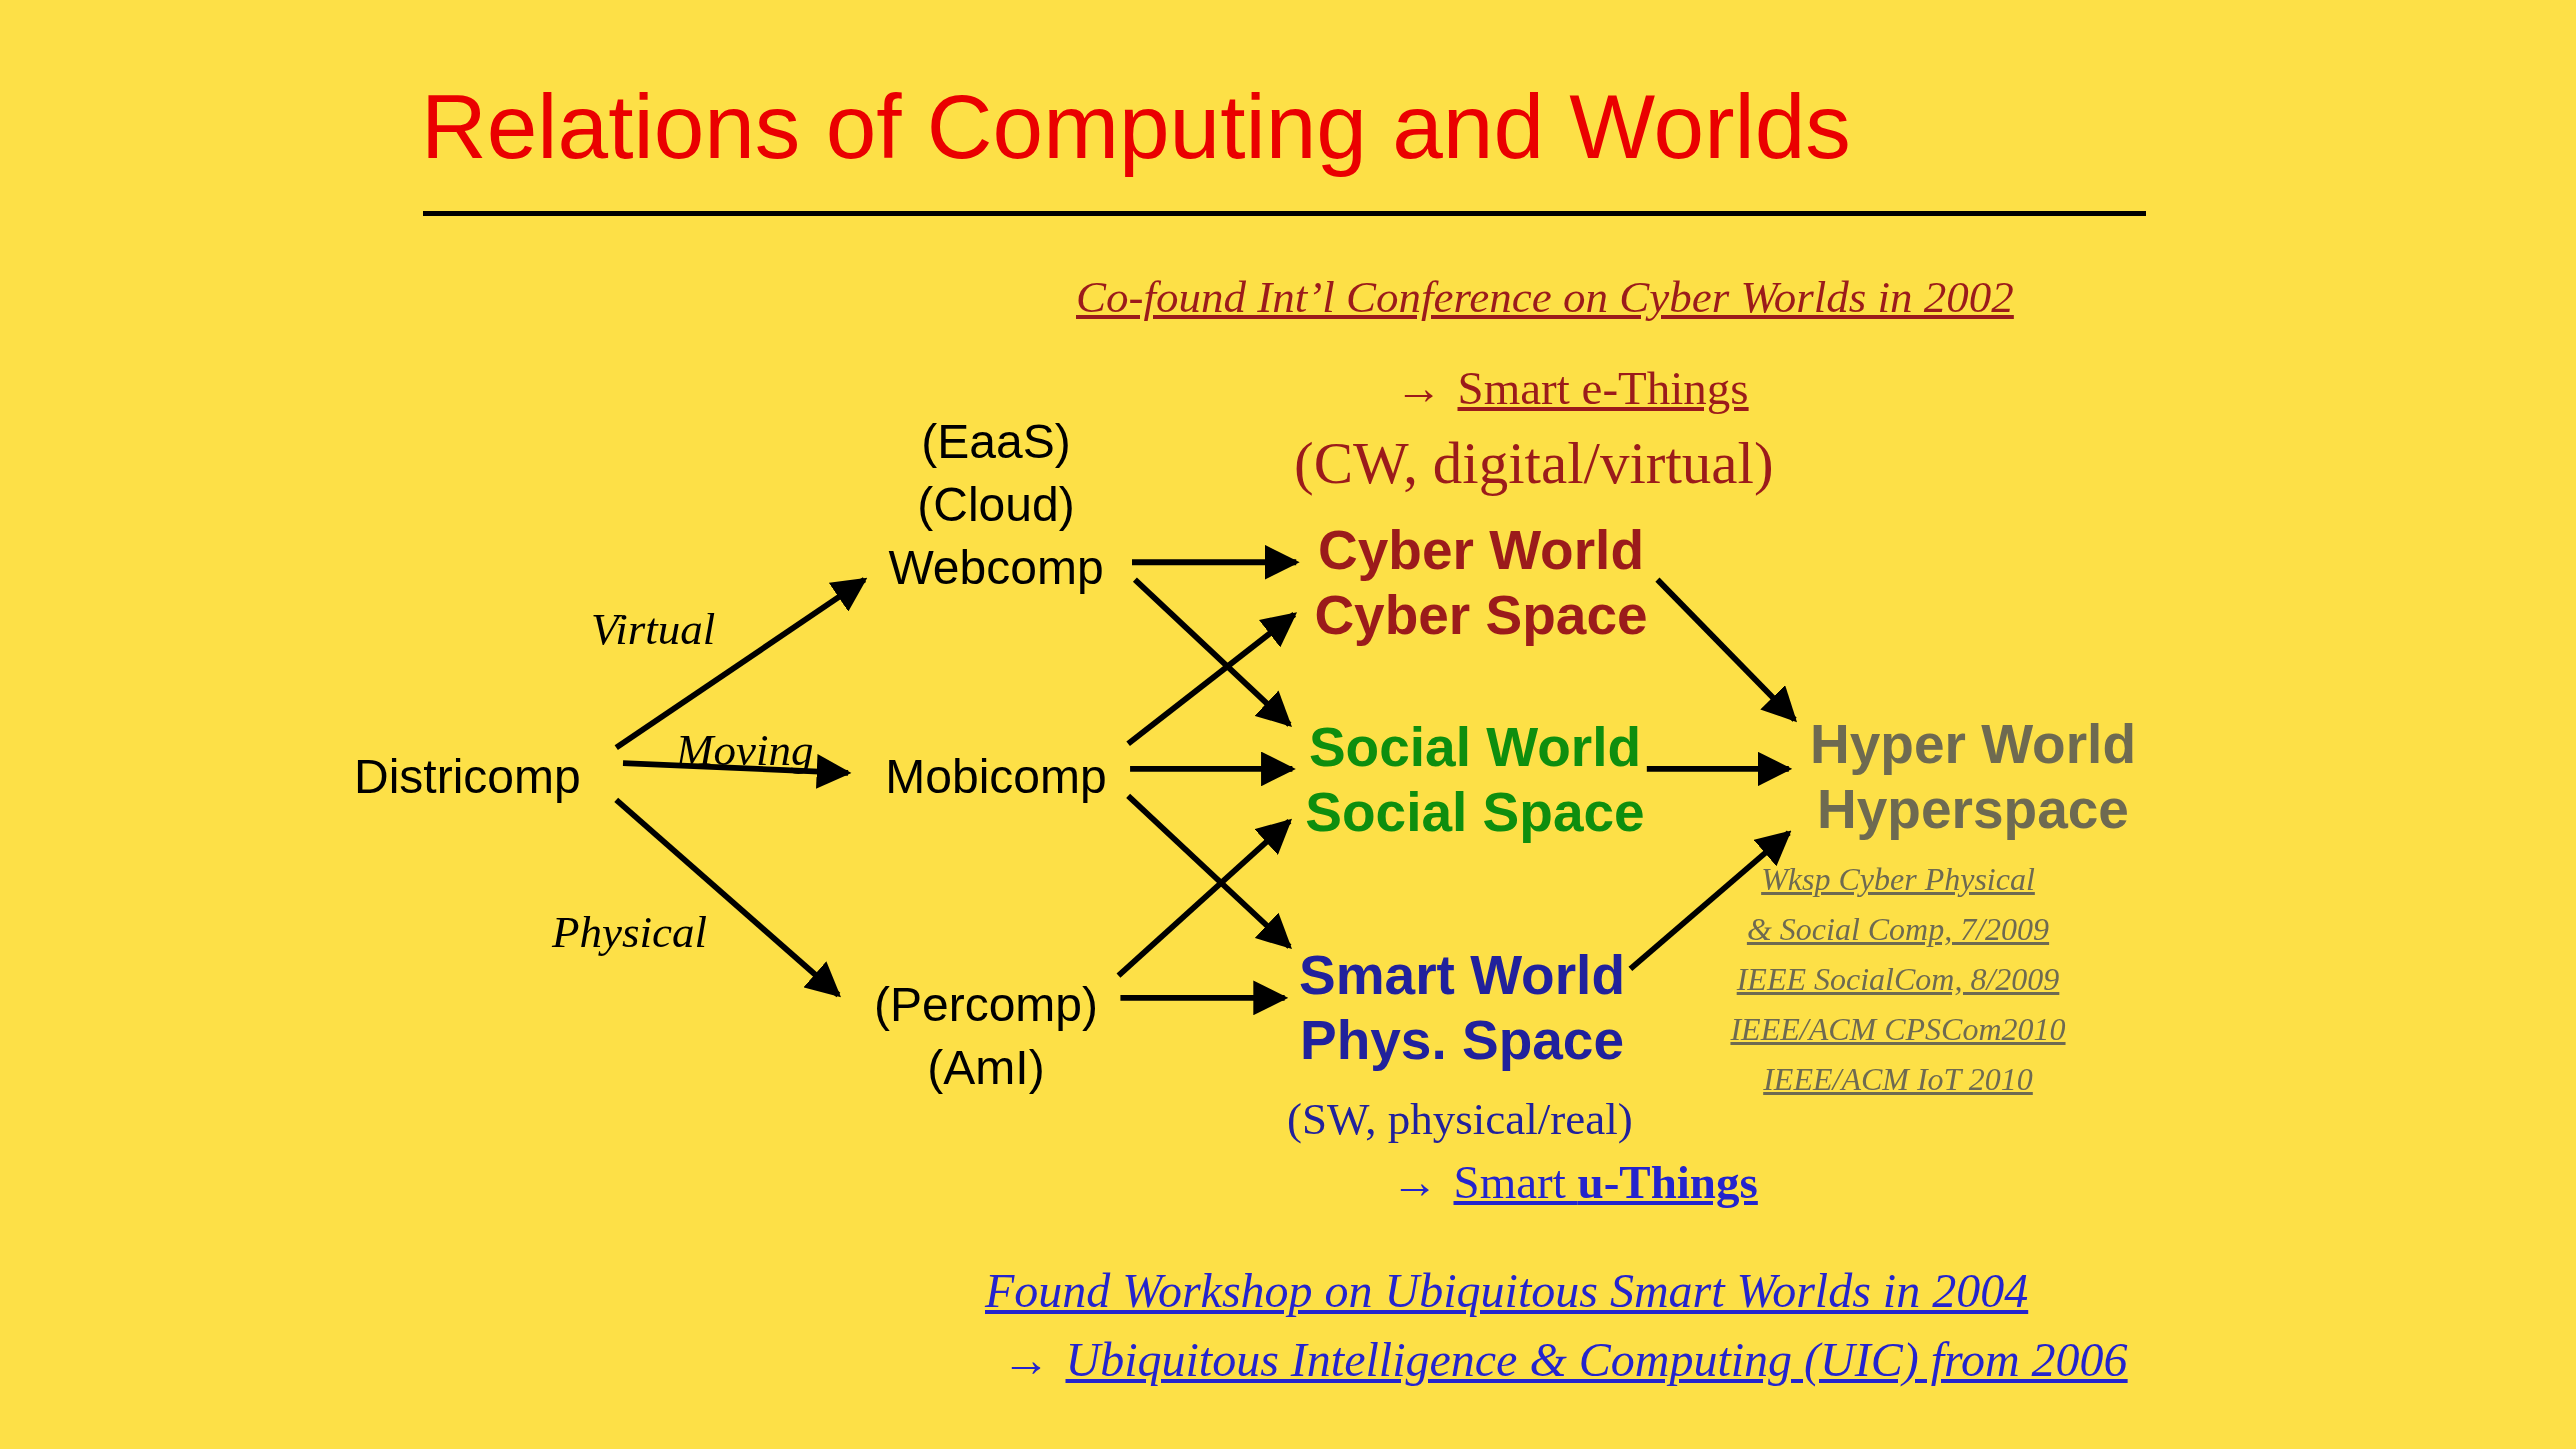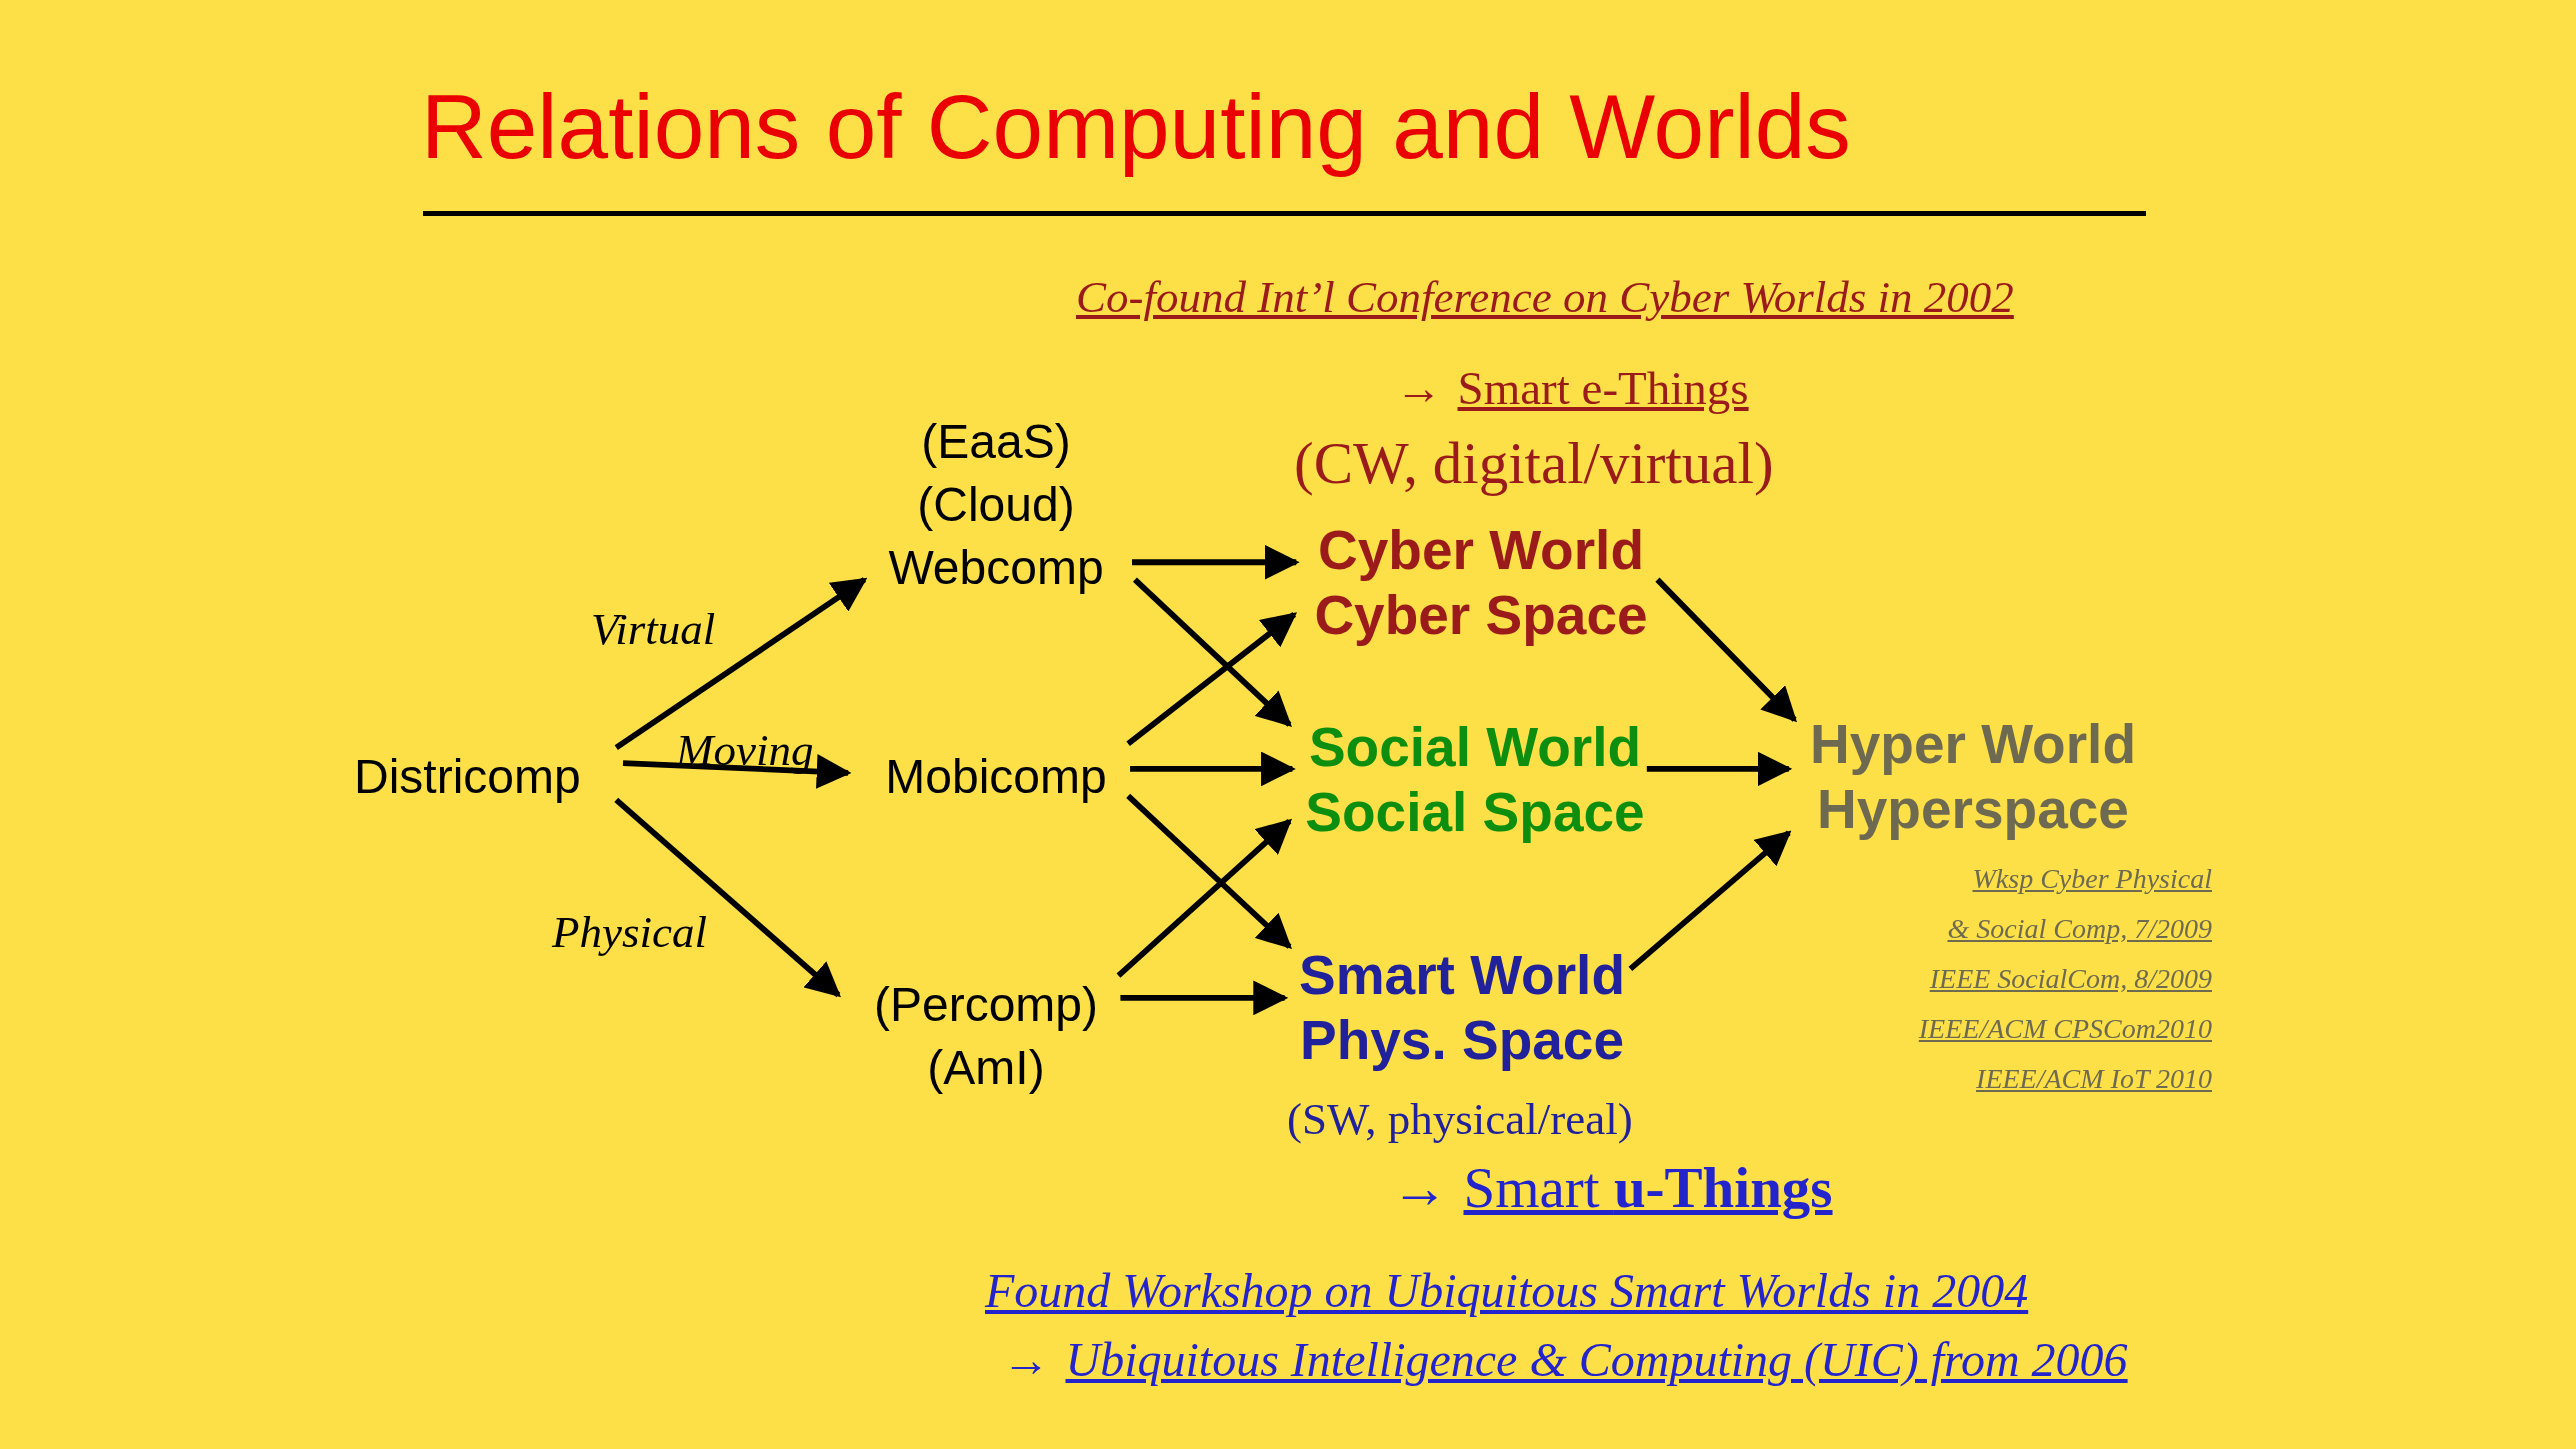--- a/index.html
+++ b/index.html
@@ -46,25 +46,25 @@
   .lbl-virtual{left:591px;top:603px;}
   .lbl-moving{left:676px;top:724px;}
   .lbl-physical{left:552px;top:906px;}
 
   .world{font-weight:bold;font-size:55px;line-height:65px;}
   .cyber-block{left:1288px;top:518px;width:386px;color:var(--dark-red);}
   .social-block{left:1282px;top:715px;width:386px;color:var(--green);}
   .smart-block{left:1269px;top:943px;width:386px;color:var(--navy);}
   .hyper-block{left:1780px;top:712px;width:386px;color:var(--olive);}
 
-  .hyper-refs{left:1584px;top:854px;width:628px;text-align:right;font-size:28px;line-height:50px;color:var(--olive);}
+  .hyper-refs{left:1584px;top:854px;width:628px;text-align:center;font-size:32px;line-height:50px;color:var(--olive);}
   .hyper-refs div{white-space:nowrap;}
 
   .sw-note{left:1287px;top:1093px;font-size:45px;color:var(--navy);white-space:nowrap;}
-  .smart-u{left:1391px;top:1155px;font-size:57px;color:var(--blue);white-space:nowrap;}
+  .smart-u{left:1391px;top:1155px;font-size:47px;color:var(--blue);white-space:nowrap;}
 
   .found-workshop{left:985px;top:1263px;font-size:48px;color:var(--blue);white-space:nowrap;}
   .uic-line{left:1002px;top:1332px;font-size:48px;color:var(--blue);white-space:nowrap;}
 </style>
 </head>
 <body>
 
 <div class="slide">
 
   <div class="abs title">Relations of Computing and Worlds</div>

